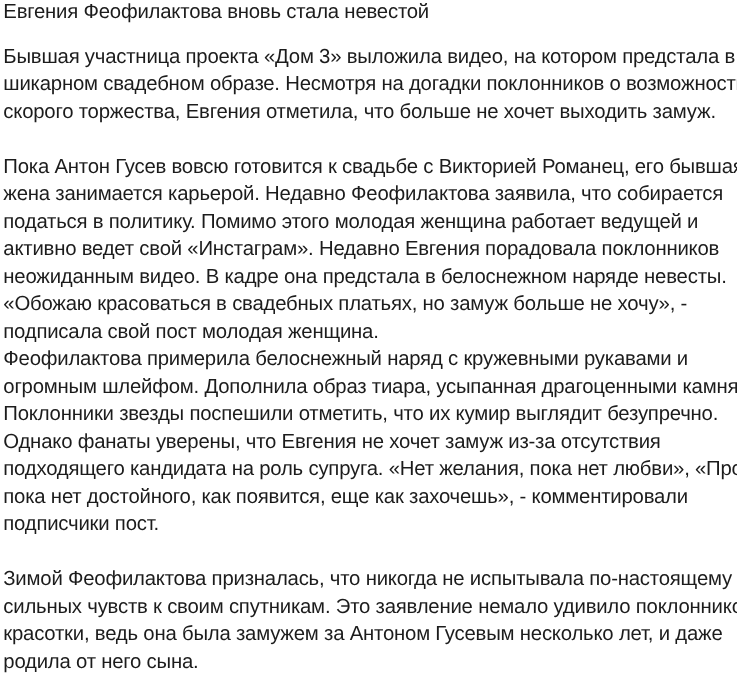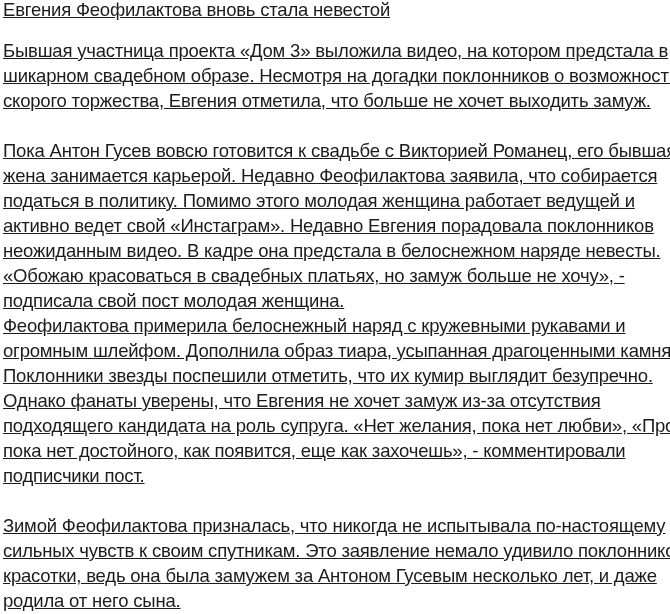--- a/index.html
+++ b/index.html
@@ -16,21 +16,20 @@
   .article {
     box-sizing: border-box;
     width: 670px;
     height: 614px;
     padding: 0 0 0 3px;
     overflow: hidden;
     color: #1c1c1c;
     font-size: 18.5px;
     line-height: 25px;
     letter-spacing: -0.2px;
-    text-decoration: underline;
   }
   .article-title {
     margin: -3px 0 16px 0;
     font-size: 18.5px;
     font-weight: 400;
     line-height: 25px;
     white-space: pre;
   }
   .para {
     margin: 0 0 25px 0;

